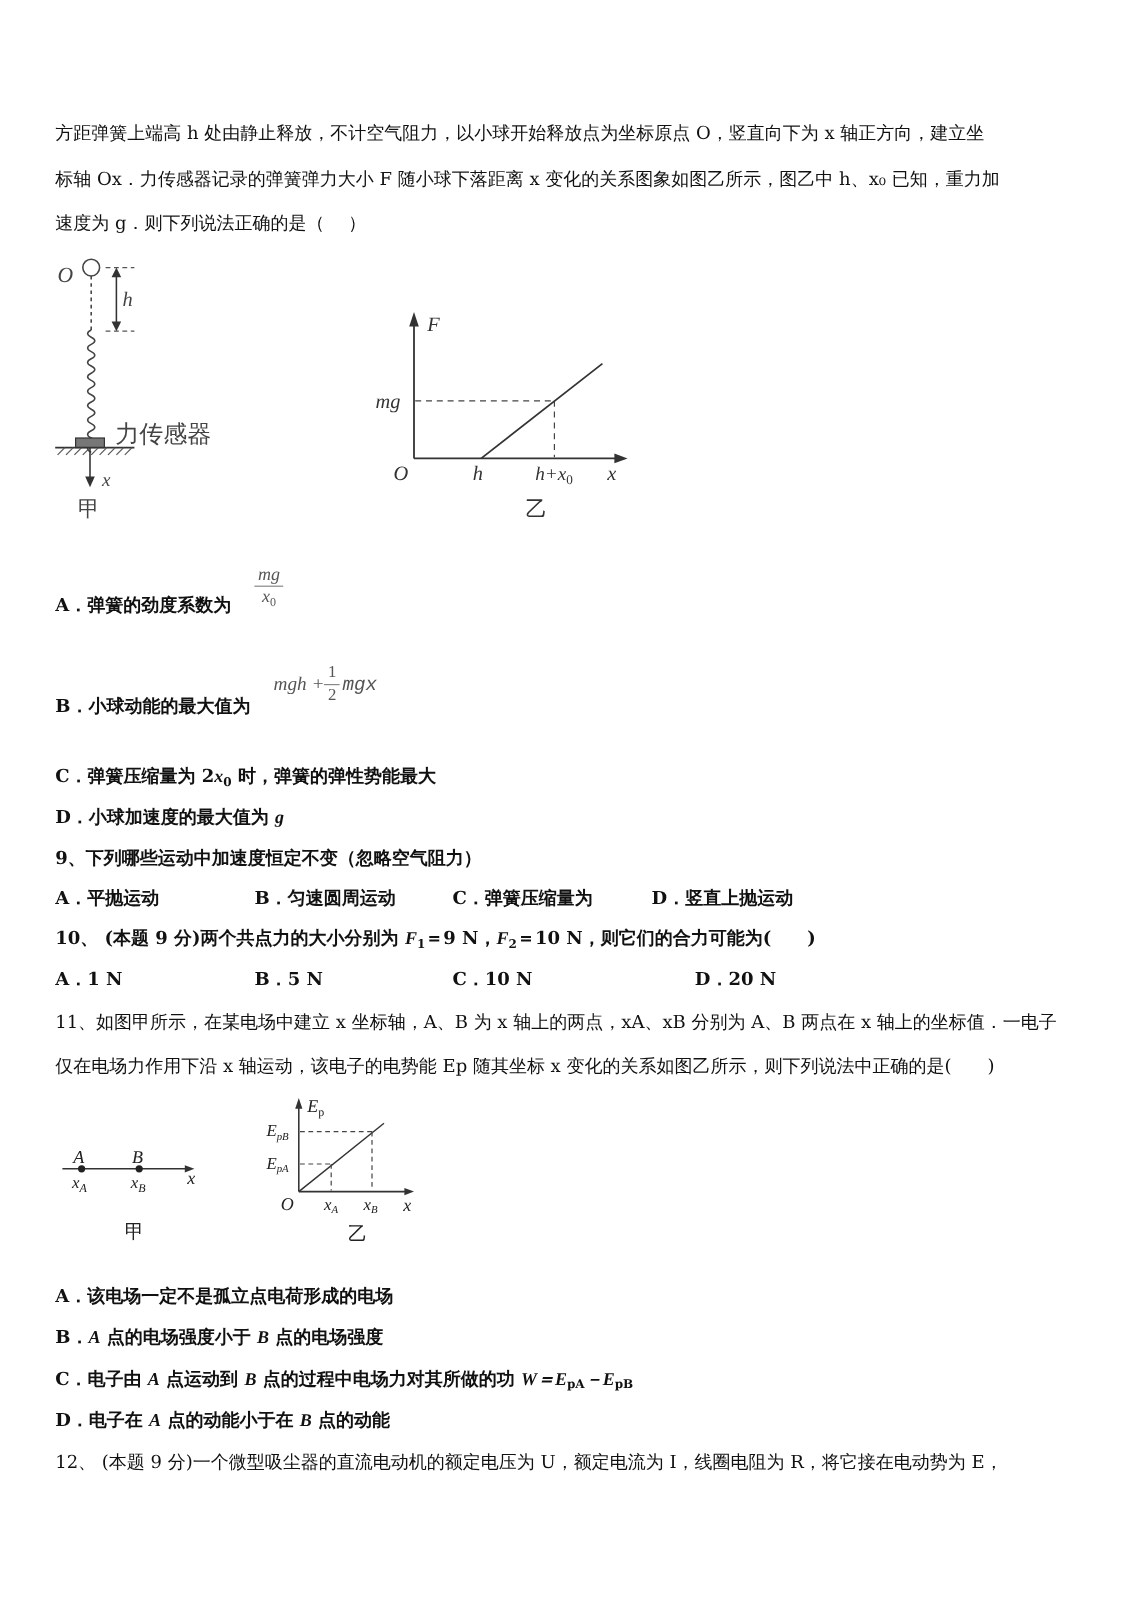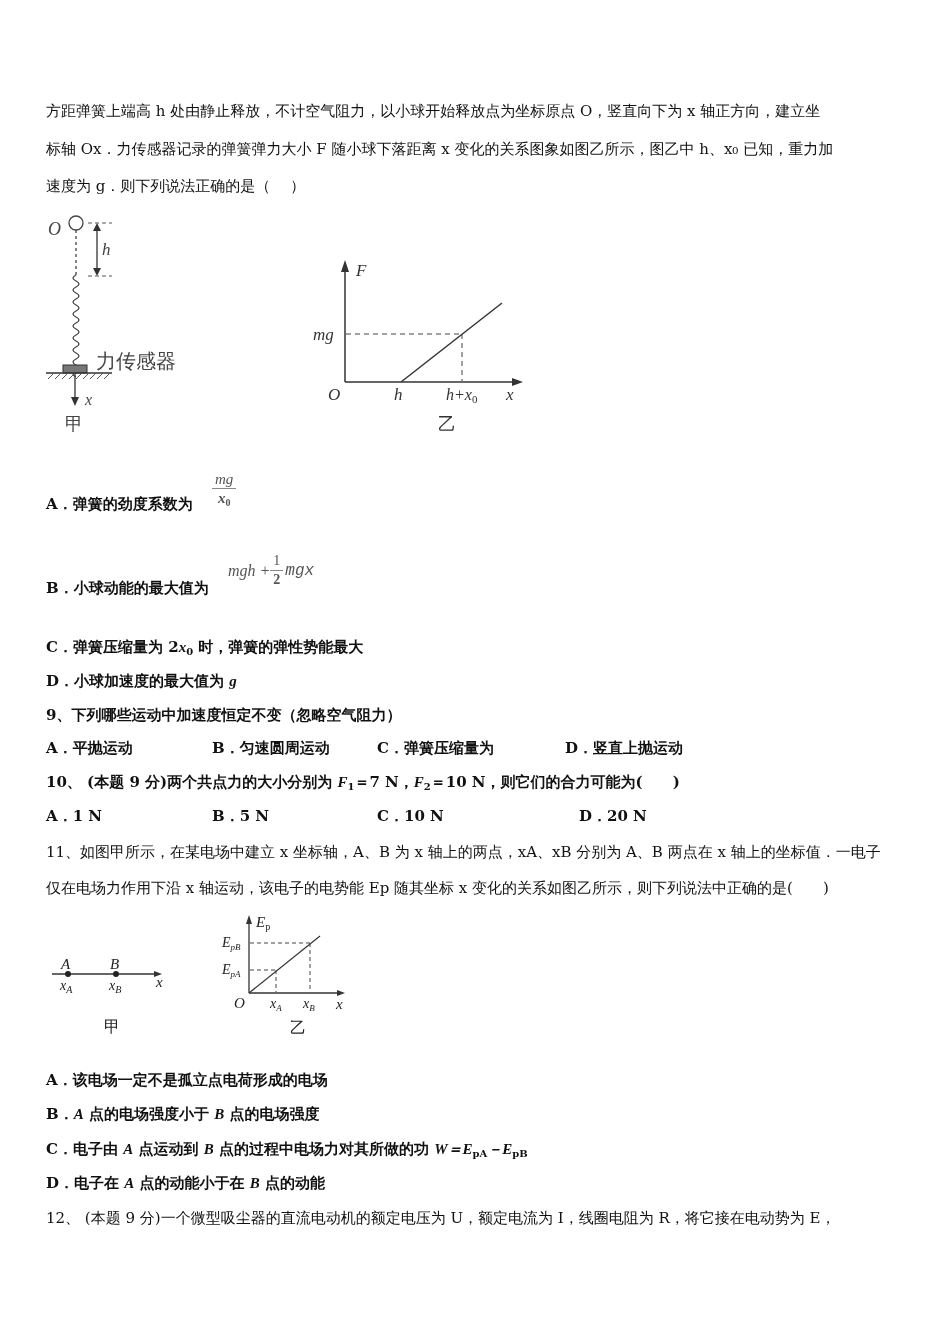--- a/index.html
+++ b/index.html
@@ -14,21 +14,21 @@
     }
     .it { font-style: italic; font-family: "Liberation Serif", "DejaVu Serif", serif; }
     .sub { font-size: 10px; vertical-align: -3px; }
     .opt { position: absolute; white-space: nowrap; font-size: 15px; line-height: 20px; font-weight: bold; }
     .math {
       position: absolute; font-family: "Liberation Serif", "DejaVu Serif", serif;
       font-style: italic; color: #555; font-weight: normal;
     }
     .frac { display: inline-flex; flex-direction: column; align-items: center; vertical-align: middle; }
     .frac .num { padding: 0 3px; border-bottom: 1px solid #888; line-height: 18px; }
-    .frac .den { line-height: 18px; font-weight: bold; }
+    .frac .den { line-height: 18px; }
     svg text { font-family: "Liberation Serif", "DejaVu Serif", serif; }
     .fig-caption { font-family: "DejaVu Sans", sans-serif; }
   </style>
 </head>
 <body>
 
 <div class="line" style="top:101px;">方距弹簧上端高 h 处由静止释放，不计空气阻力，以小球开始释放点为坐标原点 O，竖直向下为 x 轴正方向，建立坐</div>
 <div class="line" style="top:139px;">标轴 Ox．力传感器记录的弹簧弹力大小 F 随小球下落距离 x 变化的关系图象如图乙所示，图乙中 h、x₀ 已知，重力加</div>
 <div class="line" style="top:176px;">速度为 g．则下列说法正确的是（　 ）</div>
 
@@ -109,24 +109,24 @@
   <span>C．</span><span>弹簧压缩量为 2</span><span class="it">x</span><span class="sub">0</span><span> 时，弹簧的弹性势能最大</span>
 </div>
 <div class="opt" style="left:46px; top:671px;">
   <span>D．</span><span>小球加速度的最大值为 </span><span class="it">g</span>
 </div>
 
 <div class="opt" style="left:46px; top:705px;">9、下列哪些运动中加速度恒定不变（忽略空气阻力）</div>
 <div class="opt" style="left:46px; top:738px;"><span>A．</span><span>平抛运动</span></div>
 <div class="opt" style="left:212px; top:738px;"><span>B．</span><span>匀速圆周运动</span></div>
 <div class="opt" style="left:377px; top:738px;"><span>C．</span><span>弹簧压缩量为</span></div>
-<div class="opt" style="left:565px; top:738px;"><span>D．</span><span>竖直上抛运动</span></div>
+<div class="opt" style="left:543px; top:738px;"><span>D．</span><span>竖直上抛运动</span></div>
 
 <div class="opt" style="left:46px; top:772px;">
-  <span>10、 (本题 9 分)两个共点力的大小分别为 </span><span class="it">F</span><span class="sub">1</span><span>＝7 N，</span><span class="it">F</span><span class="sub">2</span><span>＝10 N，则它们的合力可能为(　　)</span>
+  <span>10、 (本题 9 分)两个共点力的大小分别为 </span><span class="it">F</span><span class="sub">1</span><span>＝9 N，</span><span class="it">F</span><span class="sub">2</span><span>＝10 N，则它们的合力可能为(　　)</span>
 </div>
 <div class="opt" style="left:46px; top:806px;"><span>A．</span><span>1 N</span></div>
 <div class="opt" style="left:212px; top:806px;"><span>B．</span><span>5 N</span></div>
 <div class="opt" style="left:377px; top:806px;"><span>C．</span><span>10 N</span></div>
 <div class="opt" style="left:543px; top:806px;margin-left:36px;"><span>D．</span><span>20 N</span></div>
 
 <div class="line" style="top:842px;">11、如图甲所示，在某电场中建立 x 坐标轴，A、B 为 x 轴上的两点，xA、xB 分别为 A、B 两点在 x 轴上的坐标值．一电子</div>
 <div class="line" style="top:878px;">仅在电场力作用下沿 x 轴运动，该电子的电势能 Ep 随其坐标 x 变化的关系如图乙所示，则下列说法中正确的是(　　)</div>
 
 <svg style="position:absolute; left:40px; top:905px;" width="150" height="140" viewBox="0 0 150 140">

